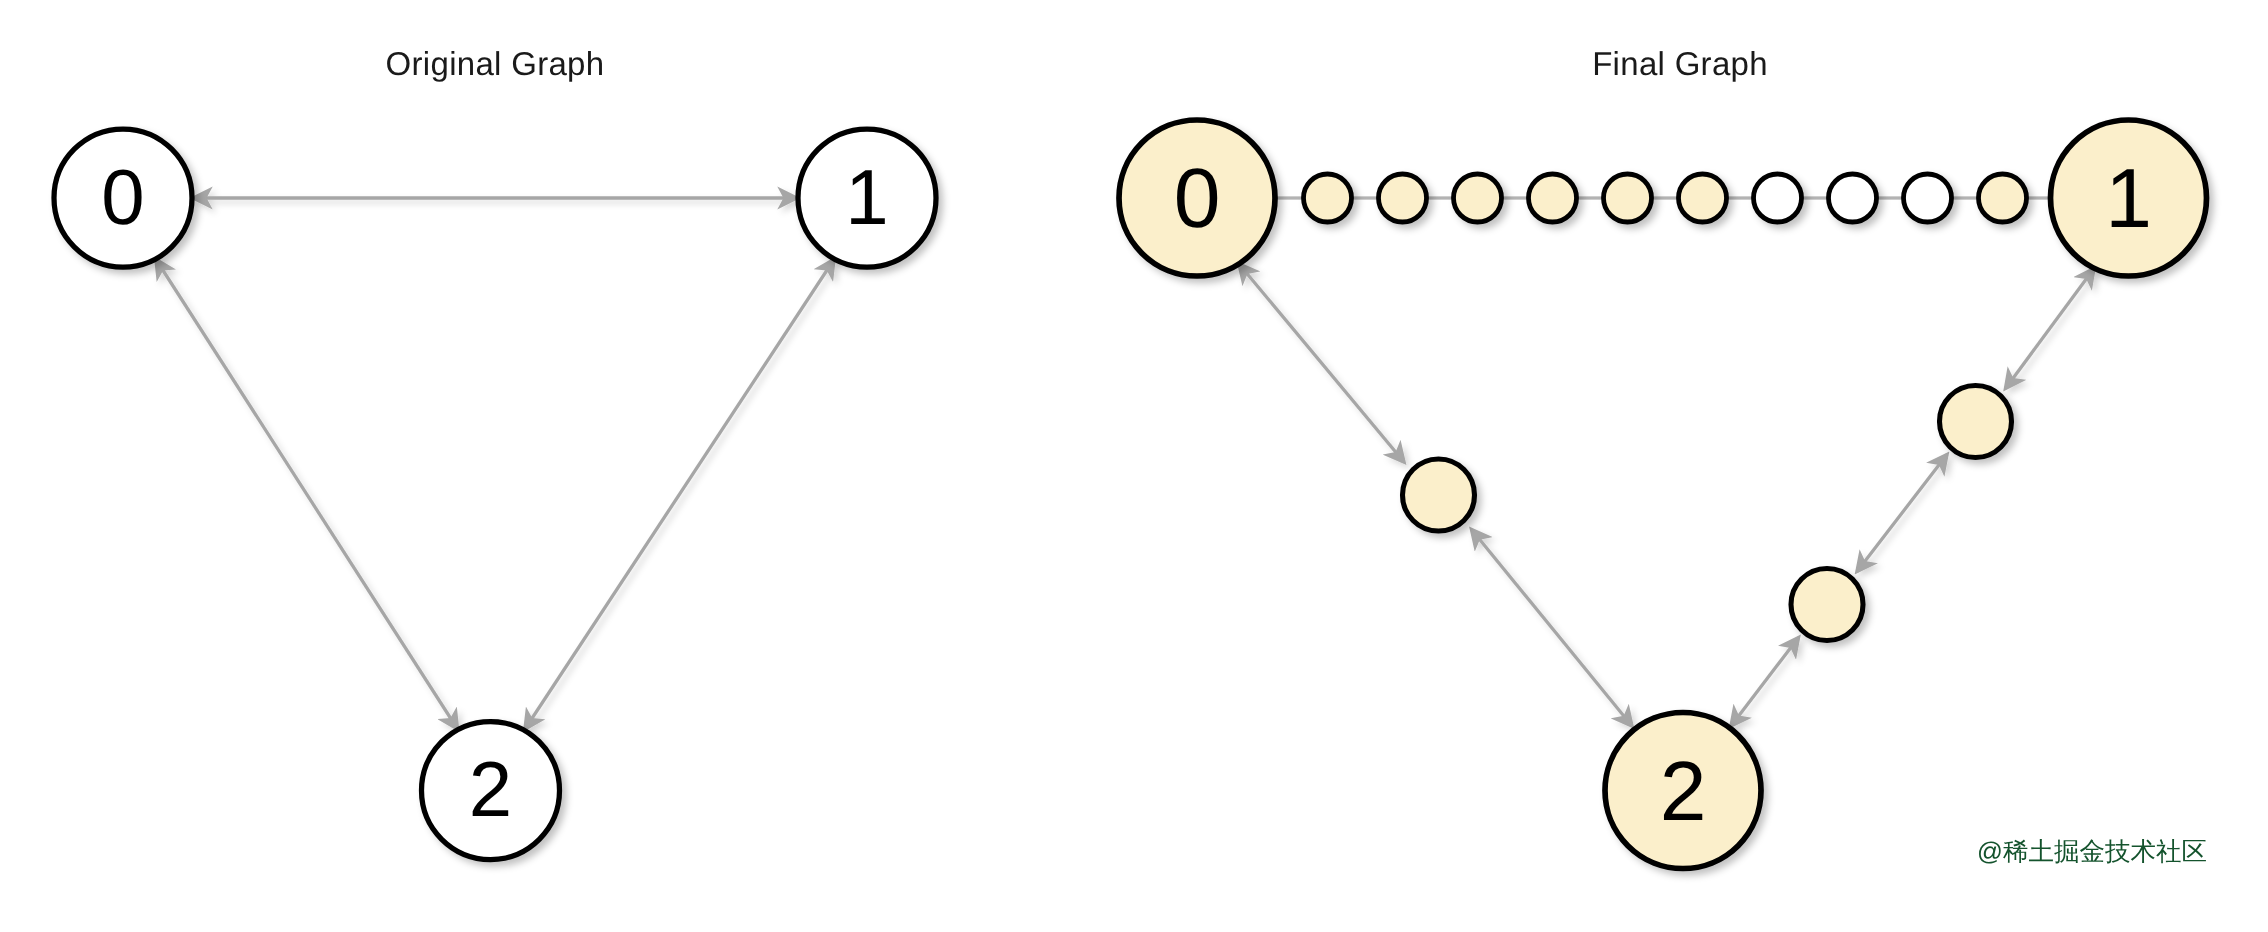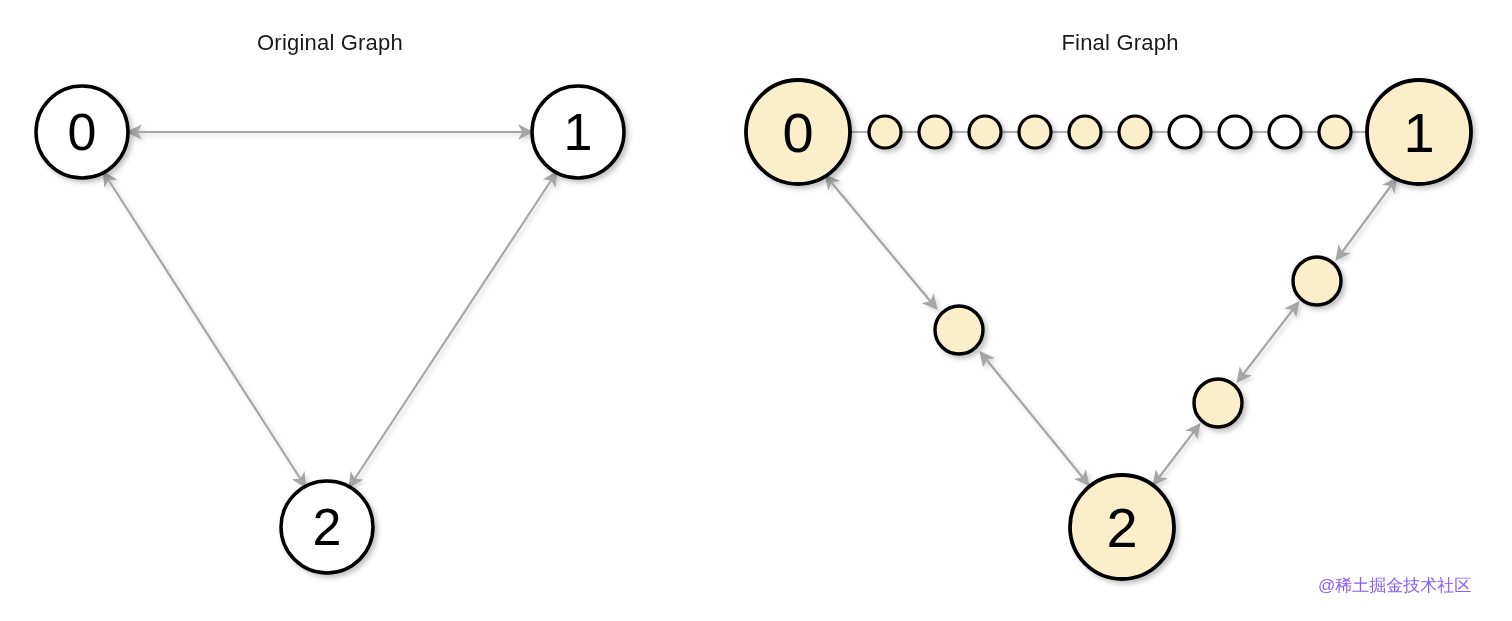--- a/index.html
+++ b/index.html
@@ -43,24 +43,24 @@
     width: 400px;
   }
   #title-final {
     left: 920px;
     top: 30px;
     width: 400px;
   }
   .watermark {
     position: absolute;
     left: 1318px;
-    top: 574px;
+    top: 556px;
     font-family: "Liberation Sans", sans-serif;
     font-size: 17px;
-    color: #8b5cf6;
+    color: #14532d;
     white-space: nowrap;
     user-select: none;
   }
 </style>
 </head>
 <body>
 
 <div id="stage">
 
   <svg class="canvas" viewBox="0 0 1512 621">

